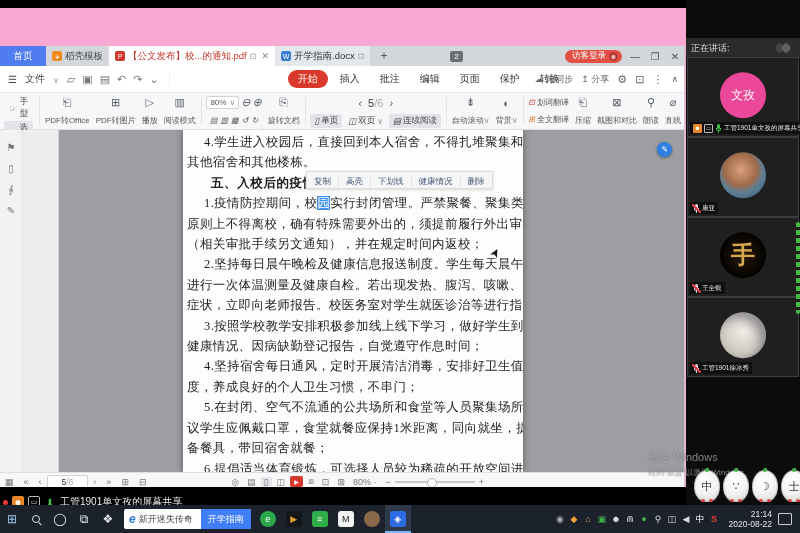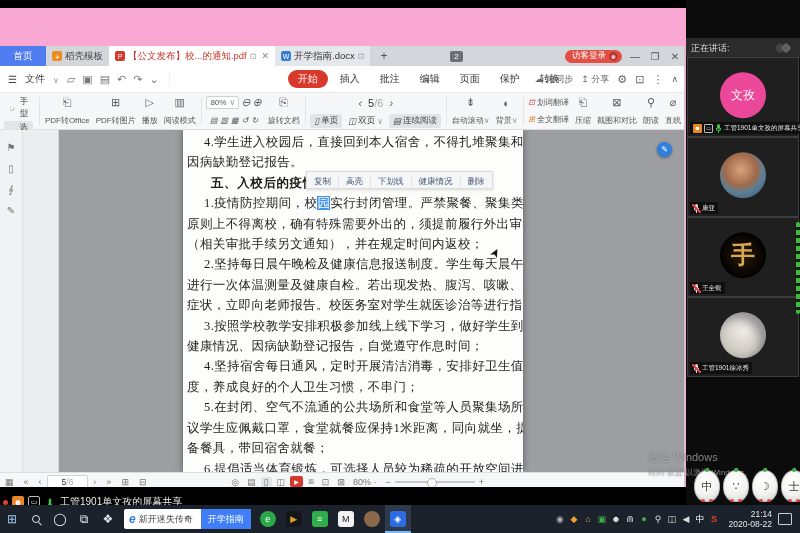--- a/index.html
+++ b/index.html
@@ -384,21 +384,21 @@
             <span>⚑</span>
             <span>▯</span>
             <span>∮</span>
             <span>✎</span>
           </div>
         <div class="lpane"></div>
         <div class="canvas">
           <div class="page">
             <div class="doctext" id="doc-text">
                 <div class="docline indent">4.学生进入校园后，直接回到本人宿舍，不得扎堆聚集和进入</div>
-                <div class="docline">因病缺勤登记报告。</div>
+                <div class="docline">其他宿舍和其他楼栋。</div>
                 <div class="docline heading">五、入校后的疫情防控</div>
                 <div class="docline indent"><span>1.疫情防控期间，校</span><span class="selch">园</span><span>实行封闭管理。严禁聚餐、聚集类活动，</span></div>
                 <div class="docline">原则上不得离校，确有特殊需要外出的，须提前履行外出审批手续</div>
                 <div class="docline">（相关审批手续另文通知），并在规定时间内返校；</div>
                 <div class="docline indent">2.坚持每日晨午晚检及健康信息报送制度。学生每天晨午晚各</div>
                 <div class="docline">进行一次体温测量及健康自检。若出现发热、腹泻、咳嗽、乏力等</div>
                 <div class="docline">症状，立即向老师报告。校医务室对学生就医诊治等进行指导；</div>
                 <div class="docline indent">3.按照学校教学安排积极参加线上线下学习，做好学生到课、</div>
                 <div class="docline">健康情况、因病缺勤登记报告，自觉遵守作息时间；</div>
                 <div class="docline indent">4.坚持宿舍每日通风，定时开展清洁消毒，安排好卫生值日制</div>

